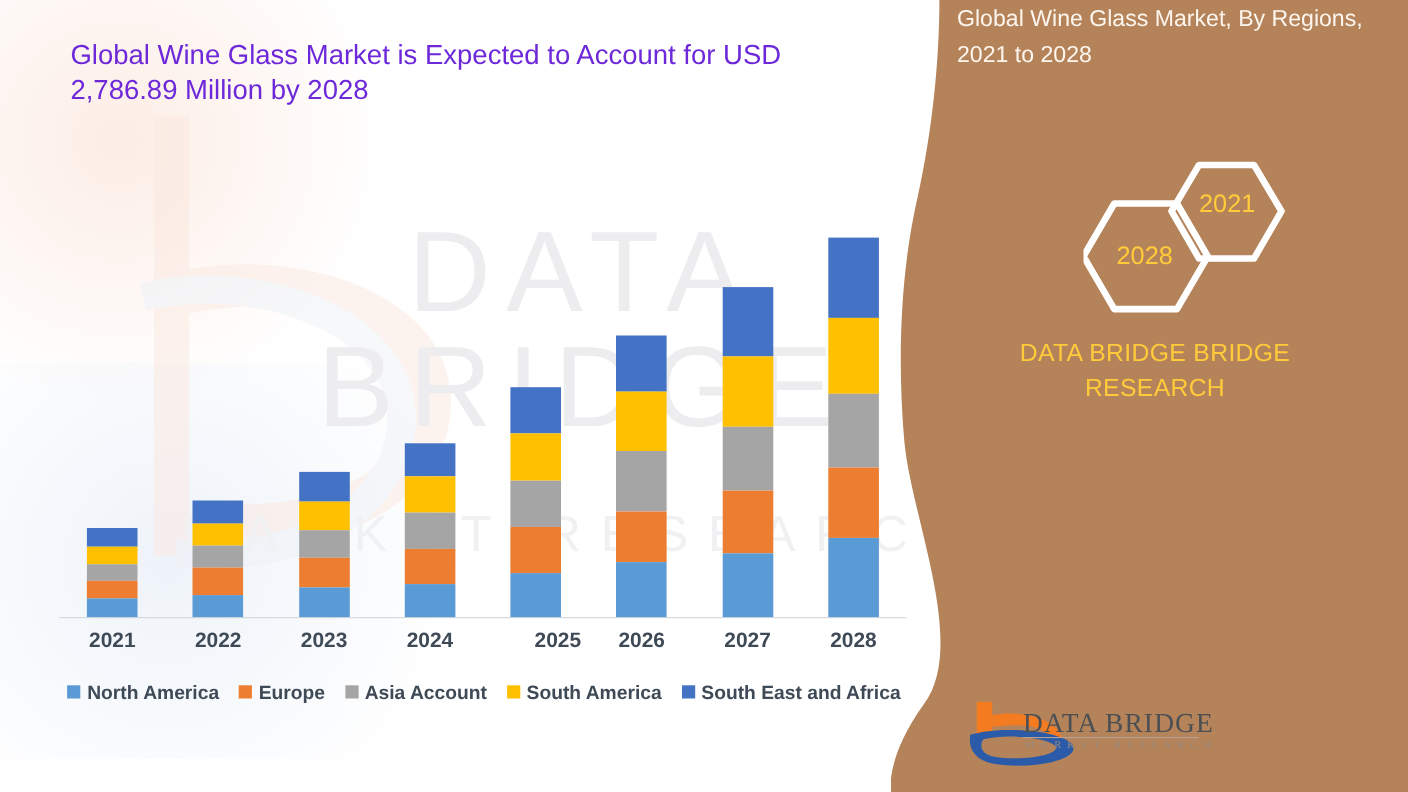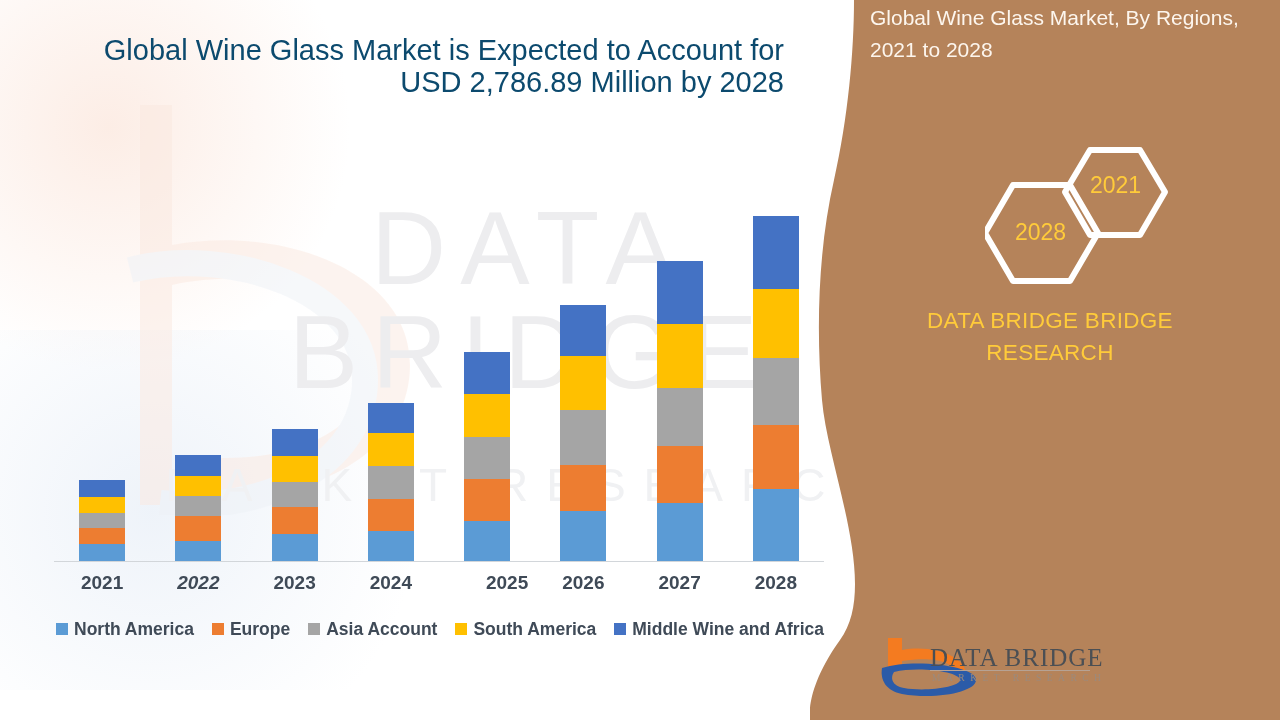--- a/index.html
+++ b/index.html
@@ -22,22 +22,22 @@
   
   .wm-logo { position:absolute; left:110px; top:95px; width:330px; height:420px; opacity:0.5; pointer-events:none; }
 
   
   .wm-text { position:absolute; width:100%; text-align:center; color:#eceef0;
     font-weight:400; letter-spacing:14px; pointer-events:none; user-select:none; }
   .wm-text.l1 { top:196px; left:150px; width:760px; font-size:104px; line-height:104px; color:#ededef; }
   .wm-text.l2 { top:462px; left:130px; width:800px; font-size:46px; line-height:46px; letter-spacing:18px; color:#f0f1f3; }
 
   
-  .headline { position:absolute; left:64px; top:34px; width:720px; text-align:right;
-    color:#0c4a6e; font-size:29px; line-height:32px; font-weight:400; }
+  .headline { position:absolute; left:64px; top:34px; width:720px; text-align:left;
+    color:#6d28d9; font-size:25px; line-height:32px; font-weight:400; }
 
   
   .chart { position:absolute; left:54px; top:150px; width:770px; height:412px; }
   .axis-line { position:absolute; left:0; bottom:0; width:770px; height:1px; background:#d2d6da; }
   .bar-group { position:absolute; bottom:1px; display:flex; flex-direction:column-reverse; }
   .seg { width:100%; }
 
   .xlabels { position:absolute; left:54px; top:572px; width:770px; height:30px; }
   .xlab { position:absolute; text-align:center; font-size:19px; font-weight:700; color:#3f4a57; top:0; }
 
@@ -143,21 +143,21 @@
           <div class="seg" style="height: 64px; background: rgb(237, 125, 49);"></div>
           <div class="seg" style="height: 67px; background: rgb(165, 165, 165);"></div>
           <div class="seg" style="height: 69px; background: rgb(255, 192, 0);"></div>
           <div class="seg" style="height: 73px; background: rgb(68, 114, 196);"></div>
         </div>
       </div>
   </div>
 
   <div class="xlabels" id="xlabels">
       <div class="xlab" style="left: 0px; width: 96.25px;">2021</div>
-      <div class="xlab" style="left: 96.25px; width: 96.25px; font-style: italic;">2022</div>
+      <div class="xlab" style="left: 96.25px; width: 96.25px;">2022</div>
       <div class="xlab" style="left: 192.5px; width: 96.25px;">2023</div>
       <div class="xlab" style="left: 288.75px; width: 96.25px;">2024</div>
       <div class="xlab" style="left: 405px; width: 96.25px;">2025</div>
       <div class="xlab" style="left: 481.25px; width: 96.25px;">2026</div>
       <div class="xlab" style="left: 577.5px; width: 96.25px;">2027</div>
       <div class="xlab" style="left: 673.75px; width: 96.25px;">2028</div>
     </div>
 
   <div class="legend" id="legend">
       <div class="lg-item">
@@ -171,21 +171,21 @@
       <div class="lg-item">
         <span class="lg-sw" style="background: rgb(165, 165, 165);"></span>
         <span class="lg-tx">Asia Account</span>
       </div>
       <div class="lg-item">
         <span class="lg-sw" style="background: rgb(255, 192, 0);"></span>
         <span class="lg-tx">South America</span>
       </div>
       <div class="lg-item">
         <span class="lg-sw" style="background: rgb(68, 114, 196);"></span>
-        <span class="lg-tx">Middle Wine and Africa</span>
+        <span class="lg-tx">South East and Africa</span>
       </div>
     </div>
 
   <div class="panel">
     <svg class="panel-shape" viewBox="0 0 470 720" preserveAspectRatio="none">
       <path id="panelPath" d="M44 0 L470 0 L470 720 L0 720 C0 720 -6 690 30 640 C70 586 18 470 12 400 C6 330 8 250 24 180 C38 118 44 52 44 0 Z" fill="#B5835A"></path>
     </svg>
 
     <div class="panel-title">Global Wine Glass Market, By Regions, 2021 to 2028</div>
 

